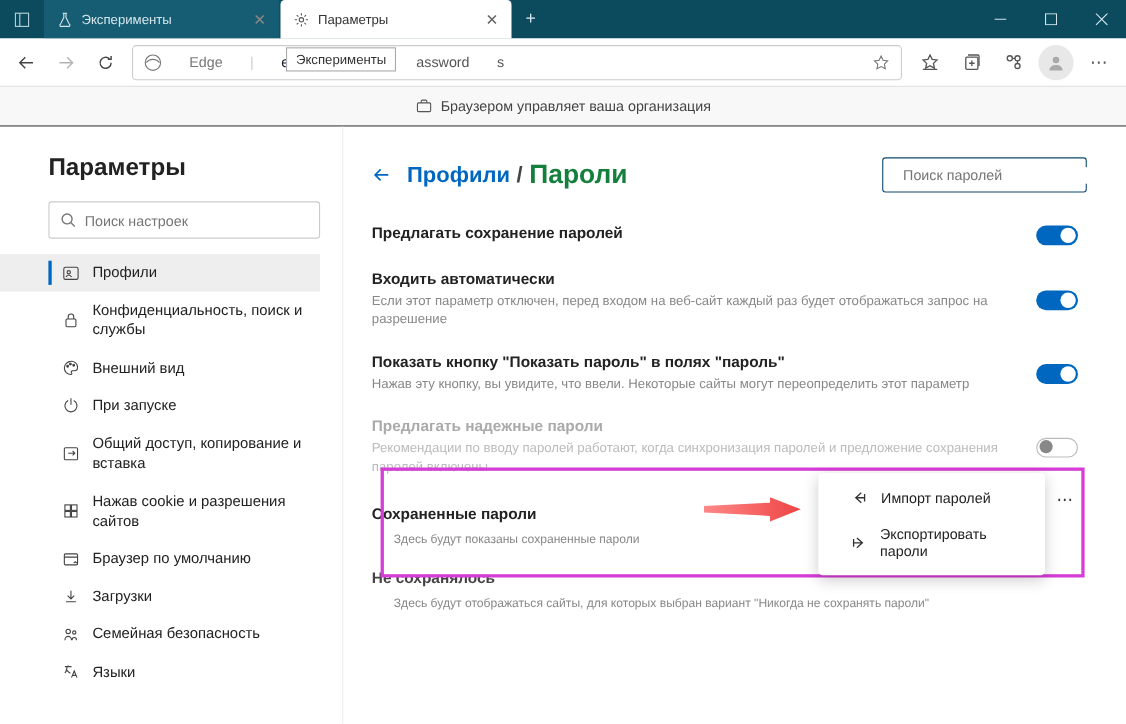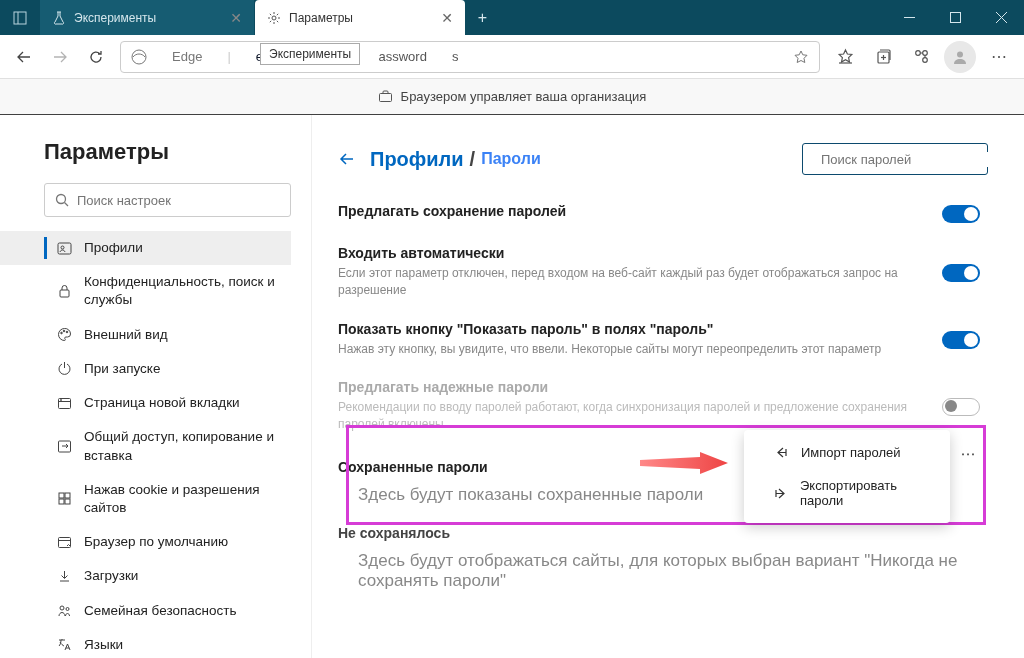--- a/index.html
+++ b/index.html
@@ -42,21 +42,21 @@
     .side-item { display: flex; align-items: center; gap: 12px; padding: 8px 12px 8px 56px; font-size: 13.5px; color: #222; cursor: pointer; position: relative; line-height: 1.35; }
     .side-item.active { background: #eee; }
     .side-item.active::before { content: ''; position: absolute; left: 44px; top: 6px; bottom: 6px; width: 3px; background: #0067c0; }
     .side-item .icn { width: 16px; height: 16px; flex-shrink: 0; display: flex; align-items: center; justify-content: center; }
     
     .content { flex: 1; padding: 28px 36px 0 26px; position: relative; }
     .breadcrumb { display: flex; align-items: center; gap: 14px; margin-bottom: 28px; }
     .breadcrumb .back { color: #0067c0; }
     .breadcrumb .link { color: #0067c0; font-size: 20px; font-weight: 600; }
     .breadcrumb .sep { color: #444; font-size: 20px; font-weight: 600; }
-    .breadcrumb .cur { color: #3b82f6; font-size: 16px; font-weight: 600; }
+    .breadcrumb .cur { color: #15803d; font-size: 24px; font-weight: 600; }
     .bc-search { margin-left: auto; width: 186px; height: 32px; border: 1px solid #0c4a6e; border-radius: 3px; display: flex; align-items: center; padding: 0 10px; gap: 8px; }
     .bc-search input { border: none; outline: none; font-size: 13px; flex: 1; }
     
     .setting { margin-bottom: 22px; padding-right: 8px; }
     .setting-row { display: flex; align-items: center; }
     .setting-text { flex: 1; }
     .setting-title { font-size: 14px; font-weight: 600; color: #222; margin-bottom: 4px; }
     .setting-desc { font-size: 12px; color: #888; line-height: 1.4; }
     .setting.disabled .setting-title { color: #aaa; }
     .setting.disabled .setting-desc { color: #bbb; }
@@ -64,21 +64,21 @@
     .toggle { width: 38px; height: 18px; border-radius: 9px; position: relative; margin-top: 2px; }
     .toggle.on { background: #0067c0; }
     .toggle.on::after { content: ''; position: absolute; right: 2px; top: 2px; width: 14px; height: 14px; background: #fff; border-radius: 50%; }
     .toggle.off { background: #fff; border: 1px solid #bbb; }
     .toggle.off::after { content: ''; position: absolute; left: 2px; top: 1px; width: 12px; height: 12px; background: #888; border-radius: 50%; }
     
     .highlight-box { position: absolute; border: 3px solid #d63cd6; left: 346px; top: 425px; width: 640px; height: 100px; pointer-events: none; }
     .arrow { position: absolute; left: 640px; top: 450px; pointer-events: none; }
     
     .section-title { font-size: 14px; font-weight: 600; color: #222; margin-bottom: 10px; }
-    .section-desc { font-size: 17px; color: #888; margin-left: 20px; margin-bottom: 20px; }
+    .section-desc { font-size: 11px; color: #888; margin-left: 20px; margin-bottom: 20px; }
     
     .more-btn { position: absolute; right: 44px; top: 330px; width: 24px; text-align: center; color: #333; font-size: 15px; }
     
     .menu { position: absolute; right: 74px; top: 315px; width: 206px; background: #fff; border-radius: 4px; box-shadow: 0 4px 14px rgba(0,0,0,0.2); padding: 6px 15px; z-index: 15; }
     .menu-item { display: flex; align-items: center; gap: 12px; padding: 9px 14px; font-size: 13px; color: #222; }
     .menu-item .micn { width: 16px; display: flex; justify-content: center; }
     
     svg { display: block; }
   </style>
 </head>
@@ -250,30 +250,20 @@
           </span>
           <span>Внешний вид</span>
         </div>
       <div class="side-item">
           <span class="icn">
             <svg width="15" height="15" viewBox="0 0 15 15" stroke="#444" fill="none" stroke-width="1">
               <path d="M5 3a5.5 5.5 0 105 0M7.5 1v6"></path>
             </svg>
           </span>
           <span>При запуске</span>
-        </div>
-      <div class="side-item">
-          <span class="icn">
-            <svg width="15" height="15" viewBox="0 0 15 15" stroke="#444" fill="none" stroke-width="1">
-              <rect x="1.5" y="2.5" width="12" height="10" rx="1"></rect>
-              <line x1="1.5" y1="5.5" x2="13.5" y2="5.5"></line>
-              <circle cx="4" cy="4" r=".5" fill="#444"></circle>
-            </svg>
-          </span>
-          <span>Страница новой вкладки</span>
         </div>
       <div class="side-item">
           <span class="icn">
             <svg width="15" height="15" viewBox="0 0 15 15" stroke="#444" fill="none" stroke-width="1">
               <rect x="1.5" y="2" width="12" height="11" rx="1"></rect>
               <path d="M5 7h6M9 5l2 2-2 2"></path>
             </svg>
           </span>
           <span>Общий доступ, копирование и вставка</span>
         </div>

